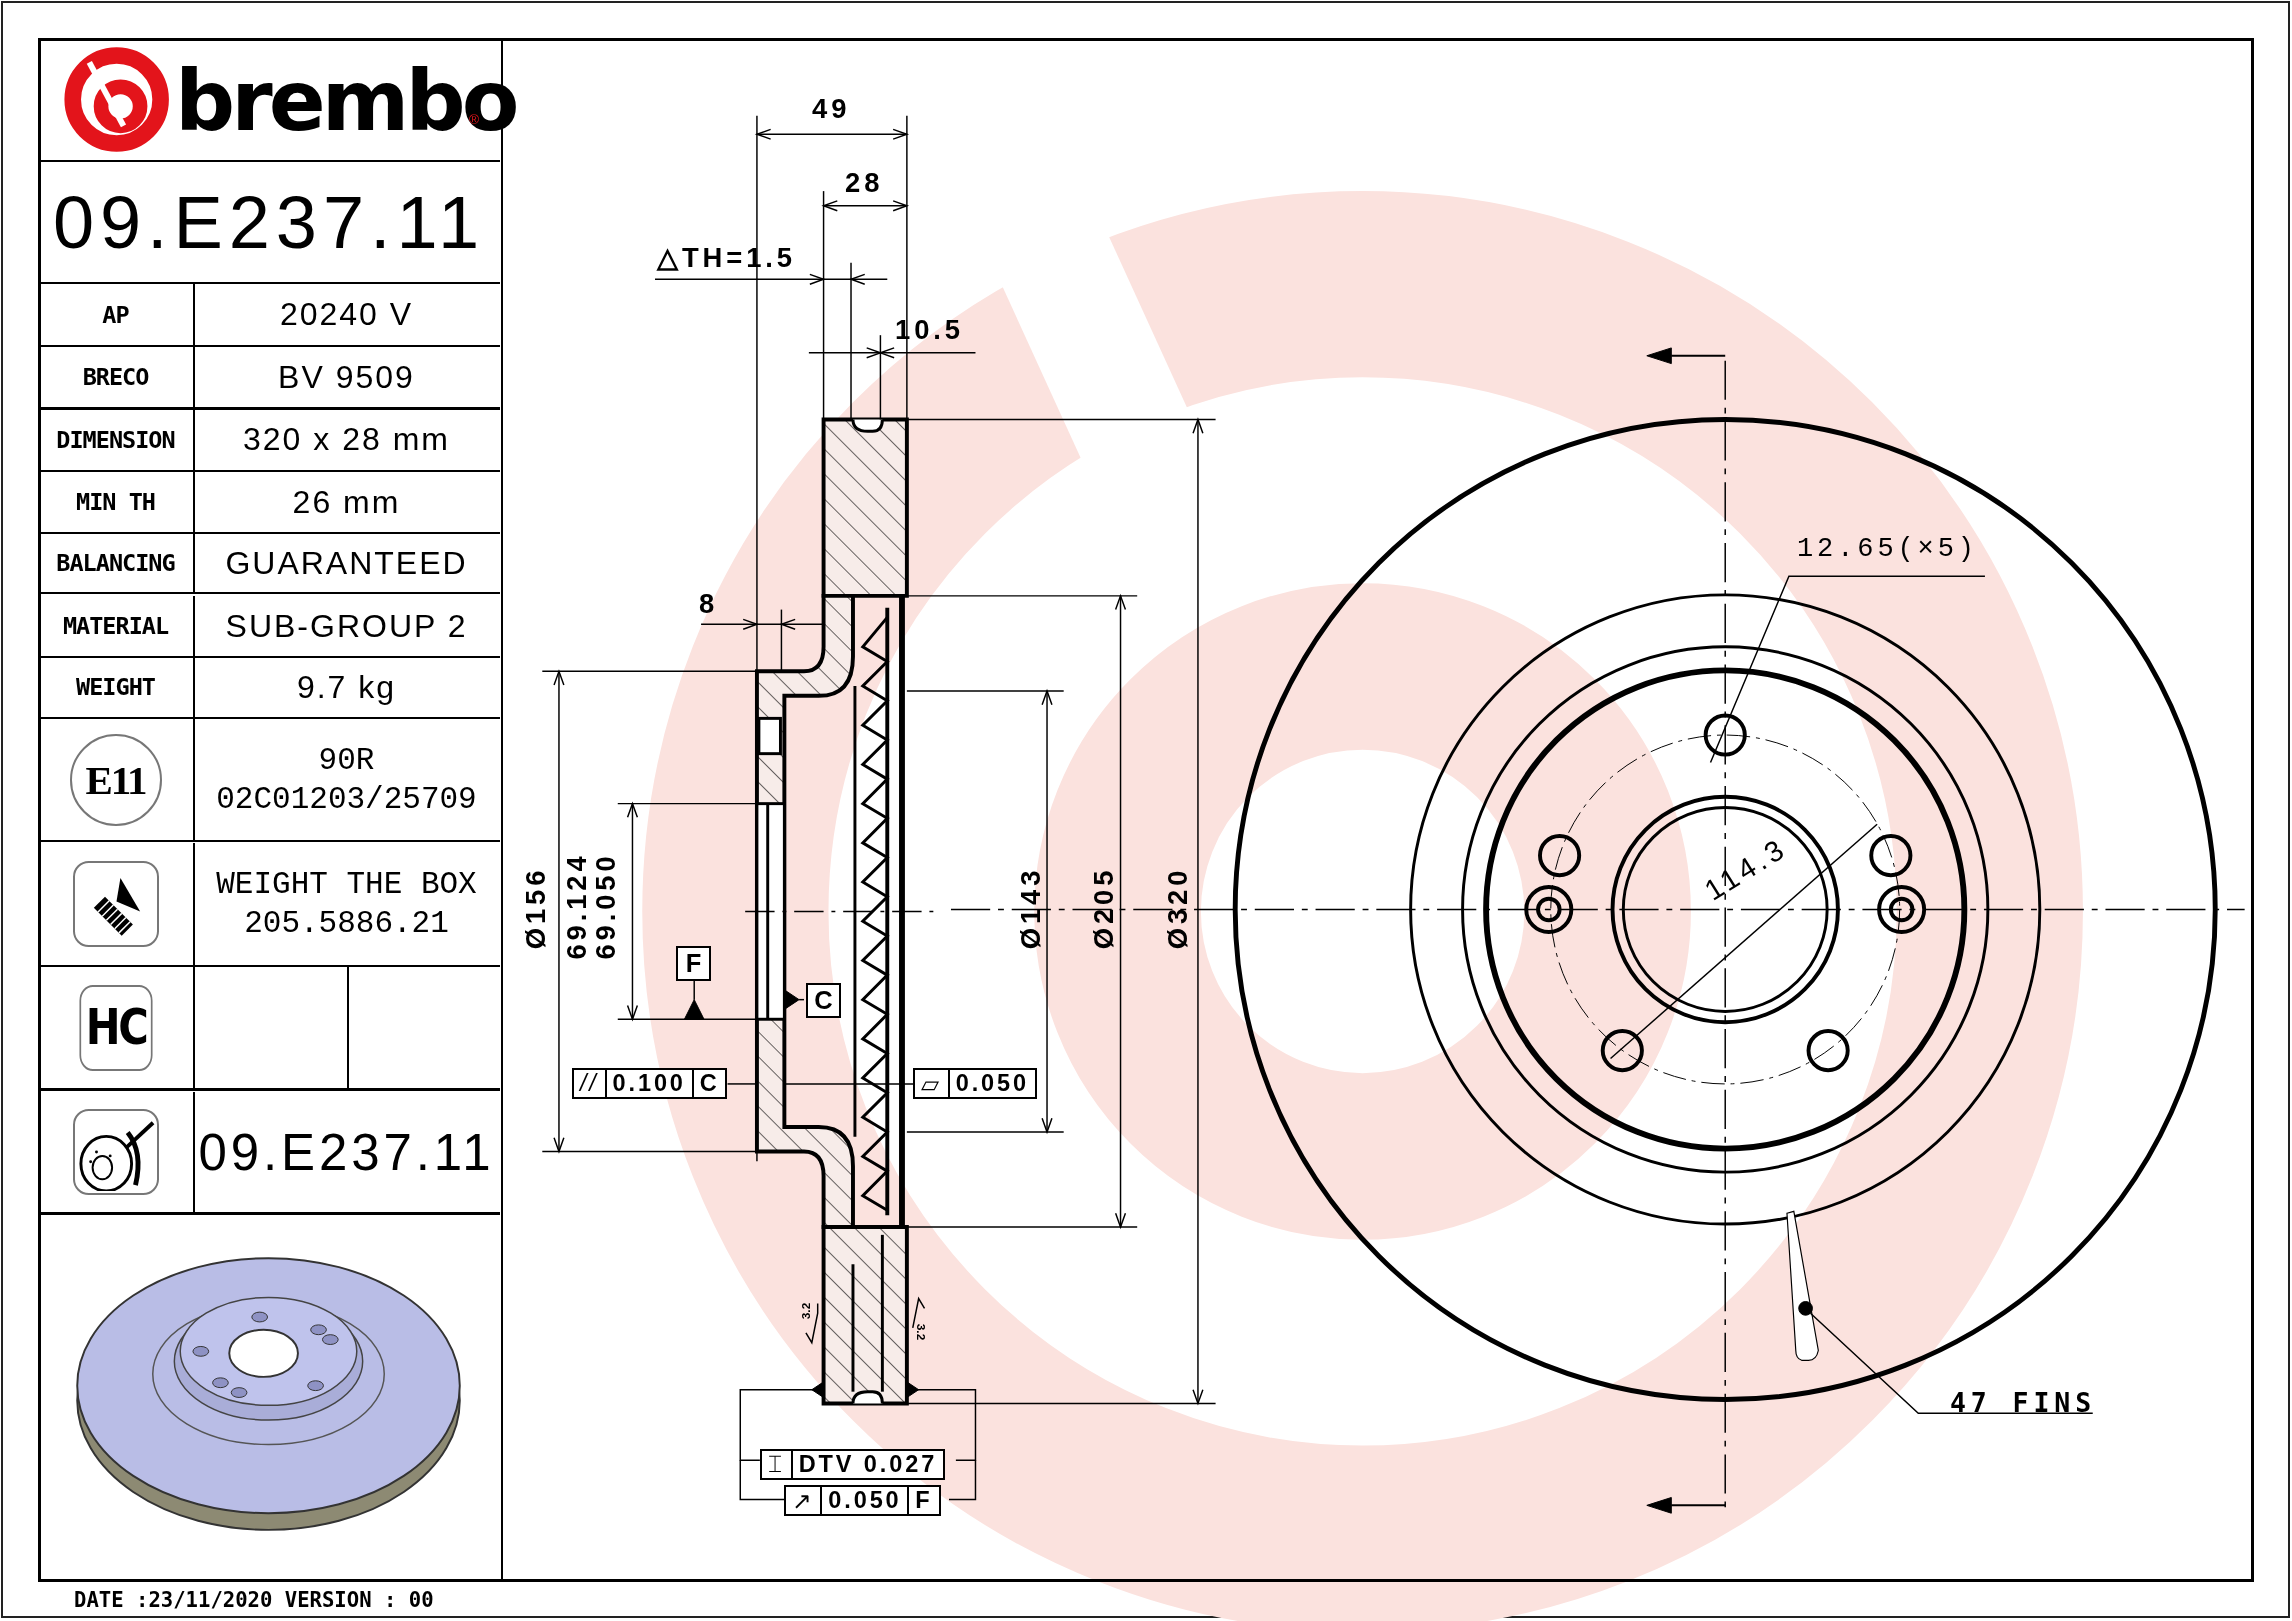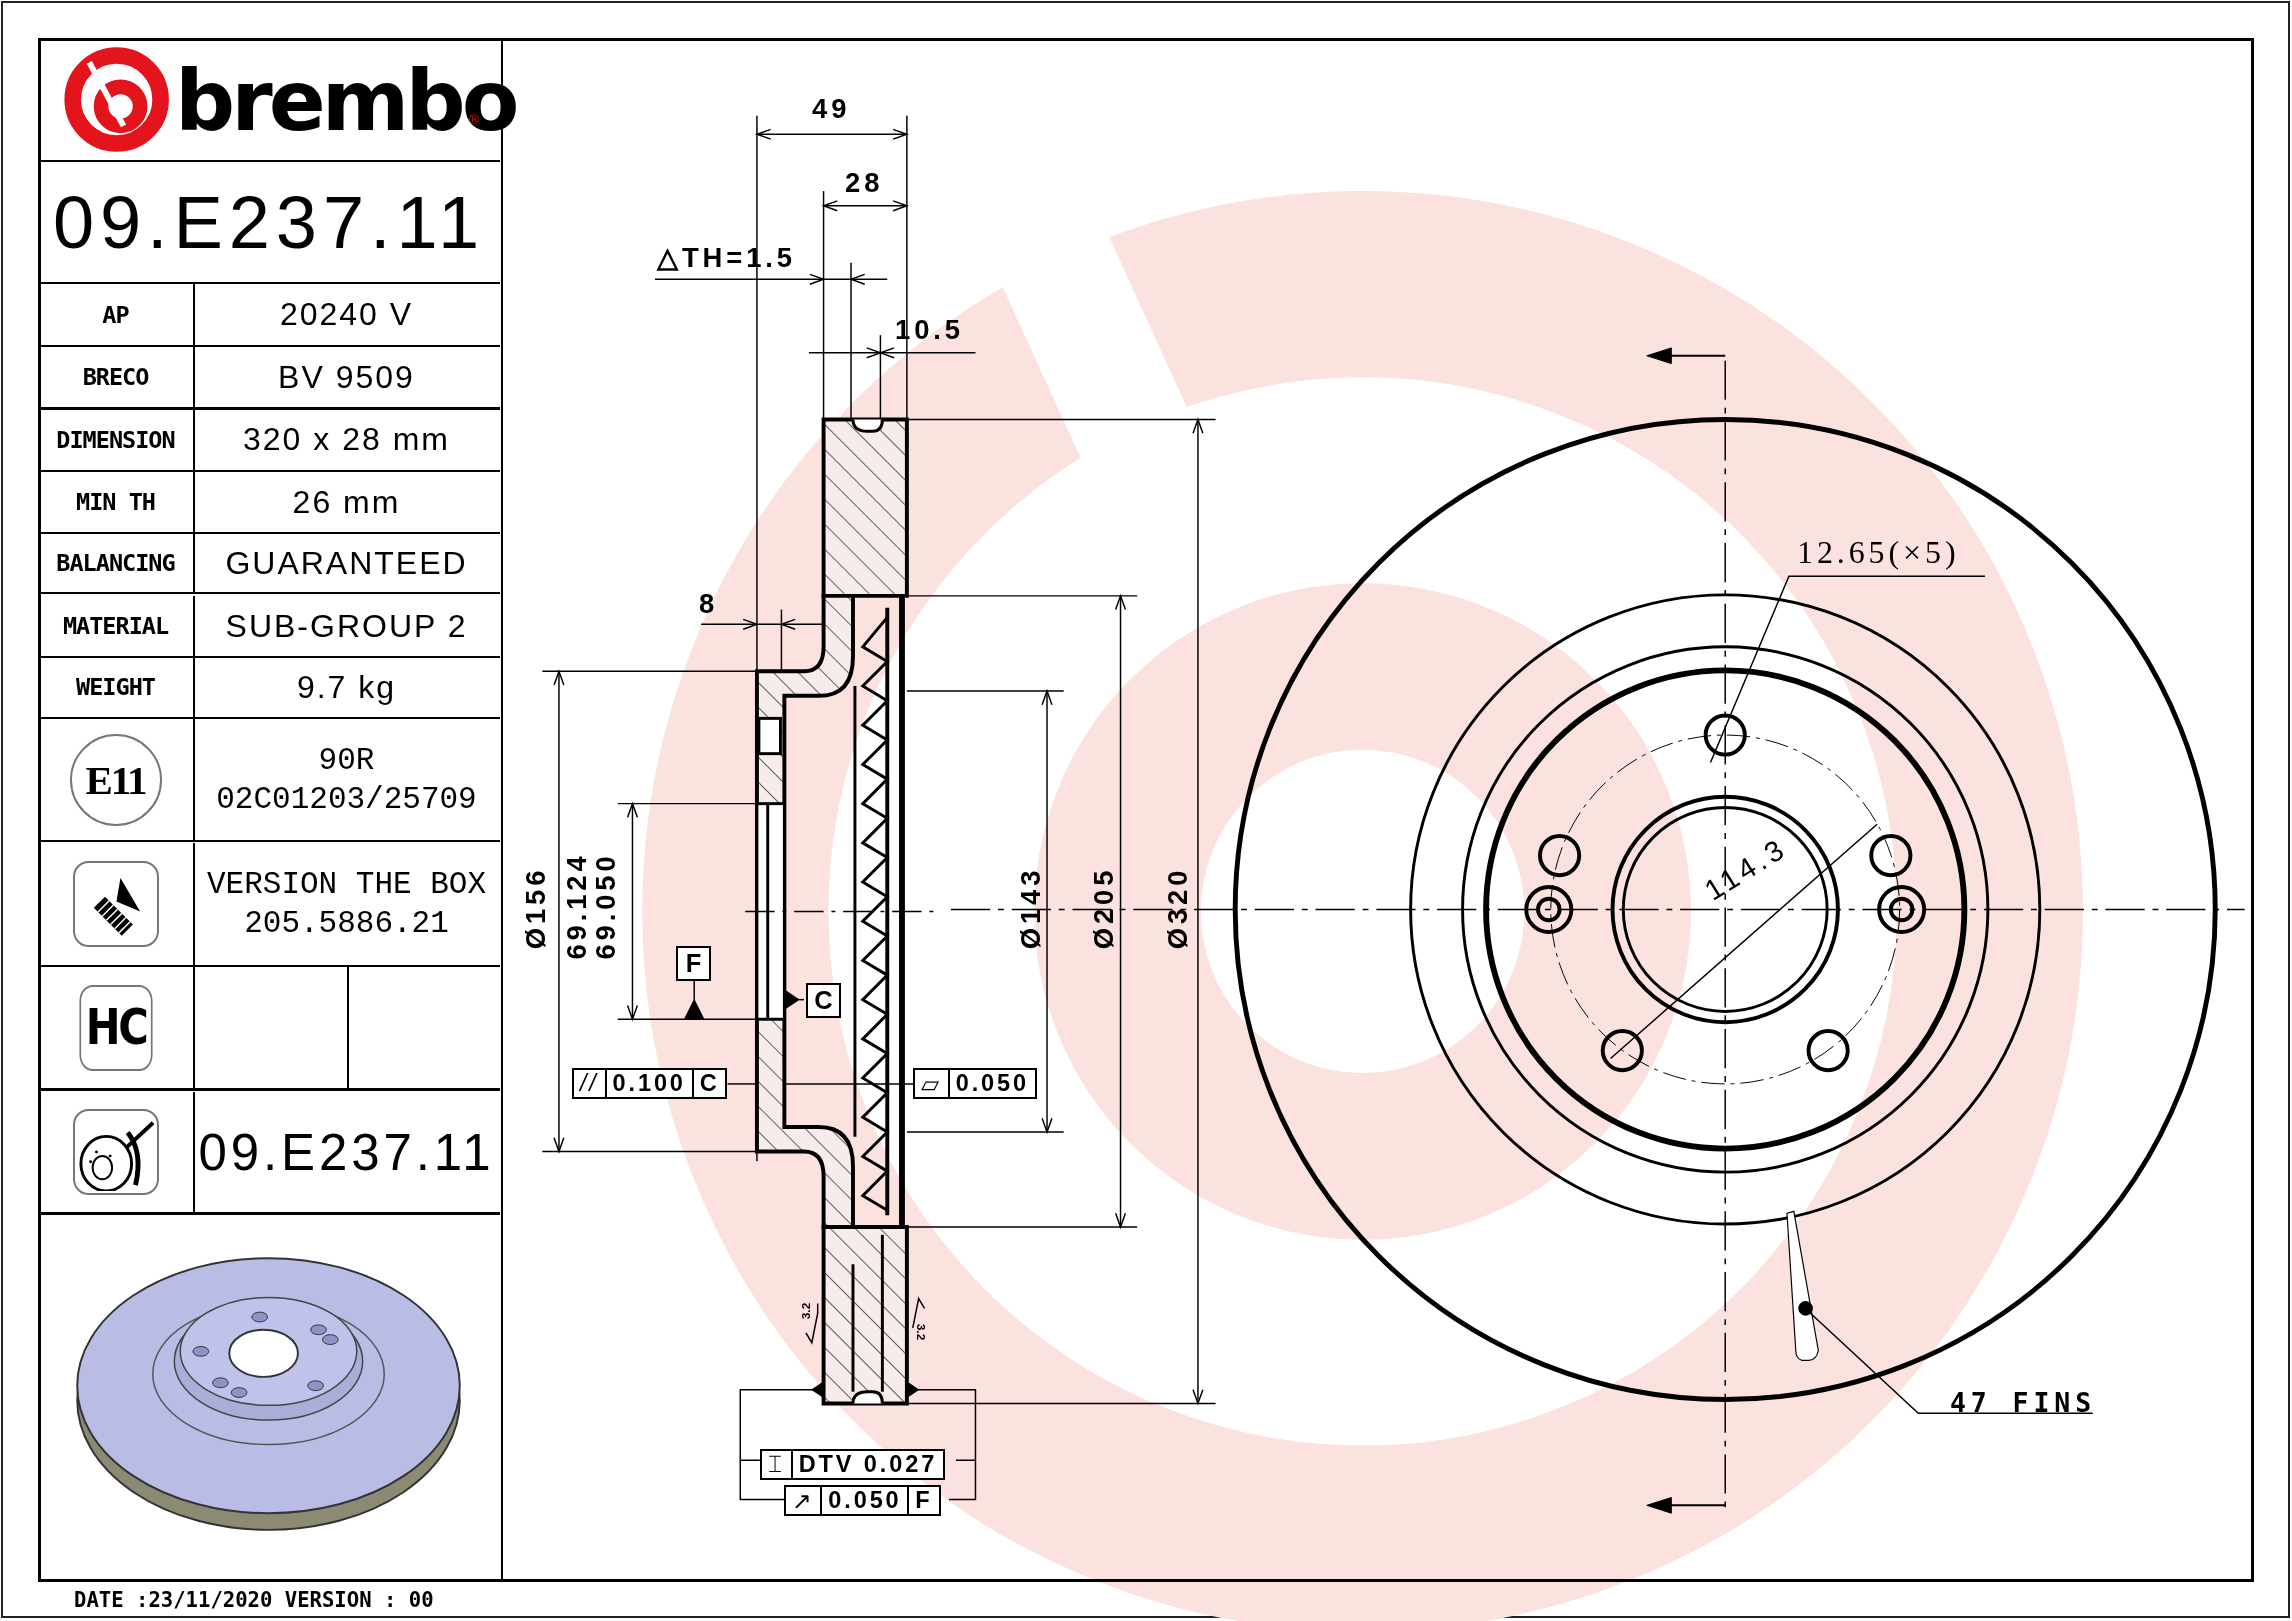--- a/index.html
+++ b/index.html
@@ -259,21 +259,21 @@
                 <line x1="22" y1="46" x2="38" y2="46"></line>
                 <line x1="22" y1="52" x2="38" y2="52"></line>
                 <line x1="22" y1="58" x2="38" y2="58"></line>
                 <line x1="22" y1="64" x2="38" y2="64"></line>
               </g>
             </g>
         </svg>
       </div>
     </div>
     <div class="val mono" style="flex-direction:column;font-size:31px;letter-spacing:0;">
-      <span>VERSION THE BOX</span>
+      <span>WEIGHT THE BOX</span>
       <span>205.5886.21</span>
     </div>
   </div>
 
   <div class="row thick" style="top:929px;height:124px;text-align:right;">
     <div class="lbl">
       <div class="iconbox" style="font-family:'DejaVu Sans',sans-serif;font-weight:bold;font-size:49px;letter-spacing:-2.9px;transform:scaleX(0.85);">HC</div>
     </div>
     <div class="abs" style="left:155px;top:0;bottom:0;width:154px;border-right:2px solid #000;"></div>
   </div>
@@ -349,18 +349,18 @@
 <div class="fcf" style="left:760px;top:1449px;height:31px;">
   <span style="font-weight:normal;">⌶</span>
   <span>DTV 0.027</span>
 </div>
 <div class="fcf" style="left:784px;top:1485px;height:31px;">
   <span style="font-weight:normal;">↗</span>
   <span>0.050</span>
   <span>F</span>
 </div>
 
-<div class="abs" style="left:1797px;top:534px;font-size:32px;letter-spacing:3.9px;font-family:Liberation Serif, serif;">12.65(×5)</div>
+<div class="abs" style="left:1797px;top:534px;font-size:27px;letter-spacing:3.9px;font-family:Liberation Mono, monospace;">12.65(×5)</div>
 <div class="abs" style="left:1701px;top:853px;font-size:29px;letter-spacing:3.9px;transform:rotate(-32deg);font-family:'Liberation Sans',sans-serif;">114.3</div>
 <div class="abs" style="left:1950px;top:1387px;font-size:26.5px;letter-spacing:4.9px;font-family:'DejaVu Sans Mono',monospace;font-weight:bold;">47 FINS</div>
 
 <div id="footer">DATE :23/11/2020 VERSION : 00</div>
 
 
 </body></html>

